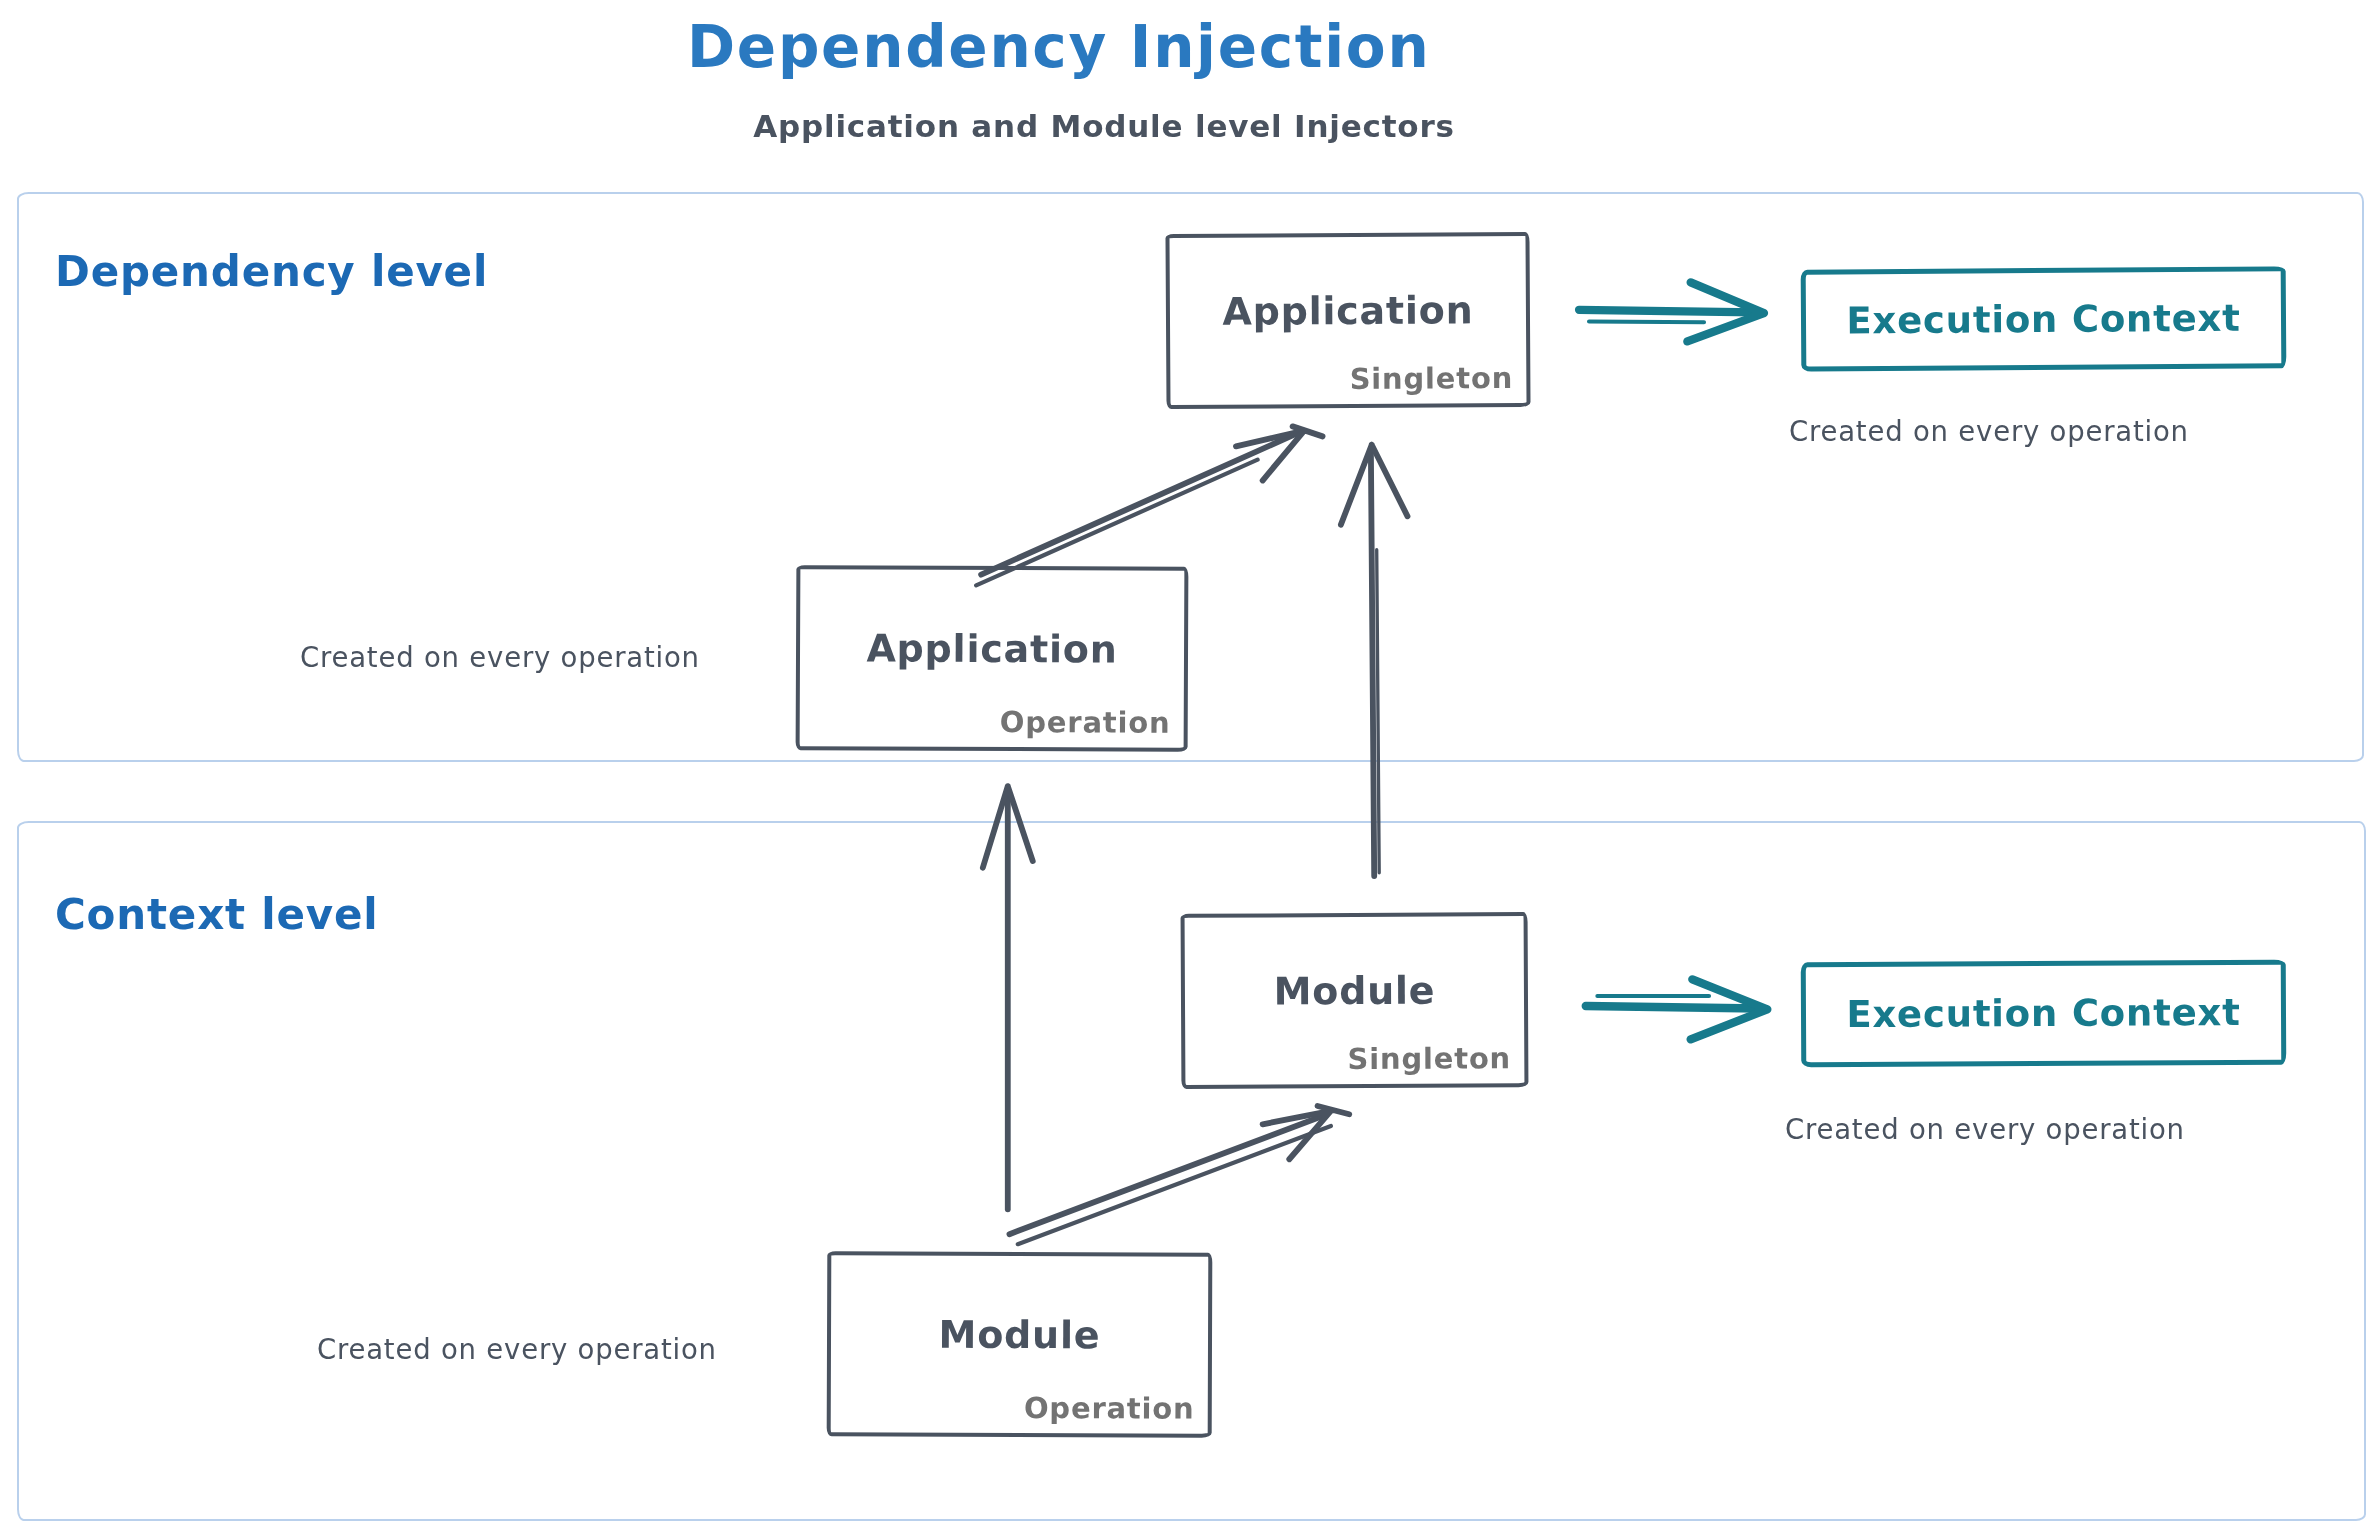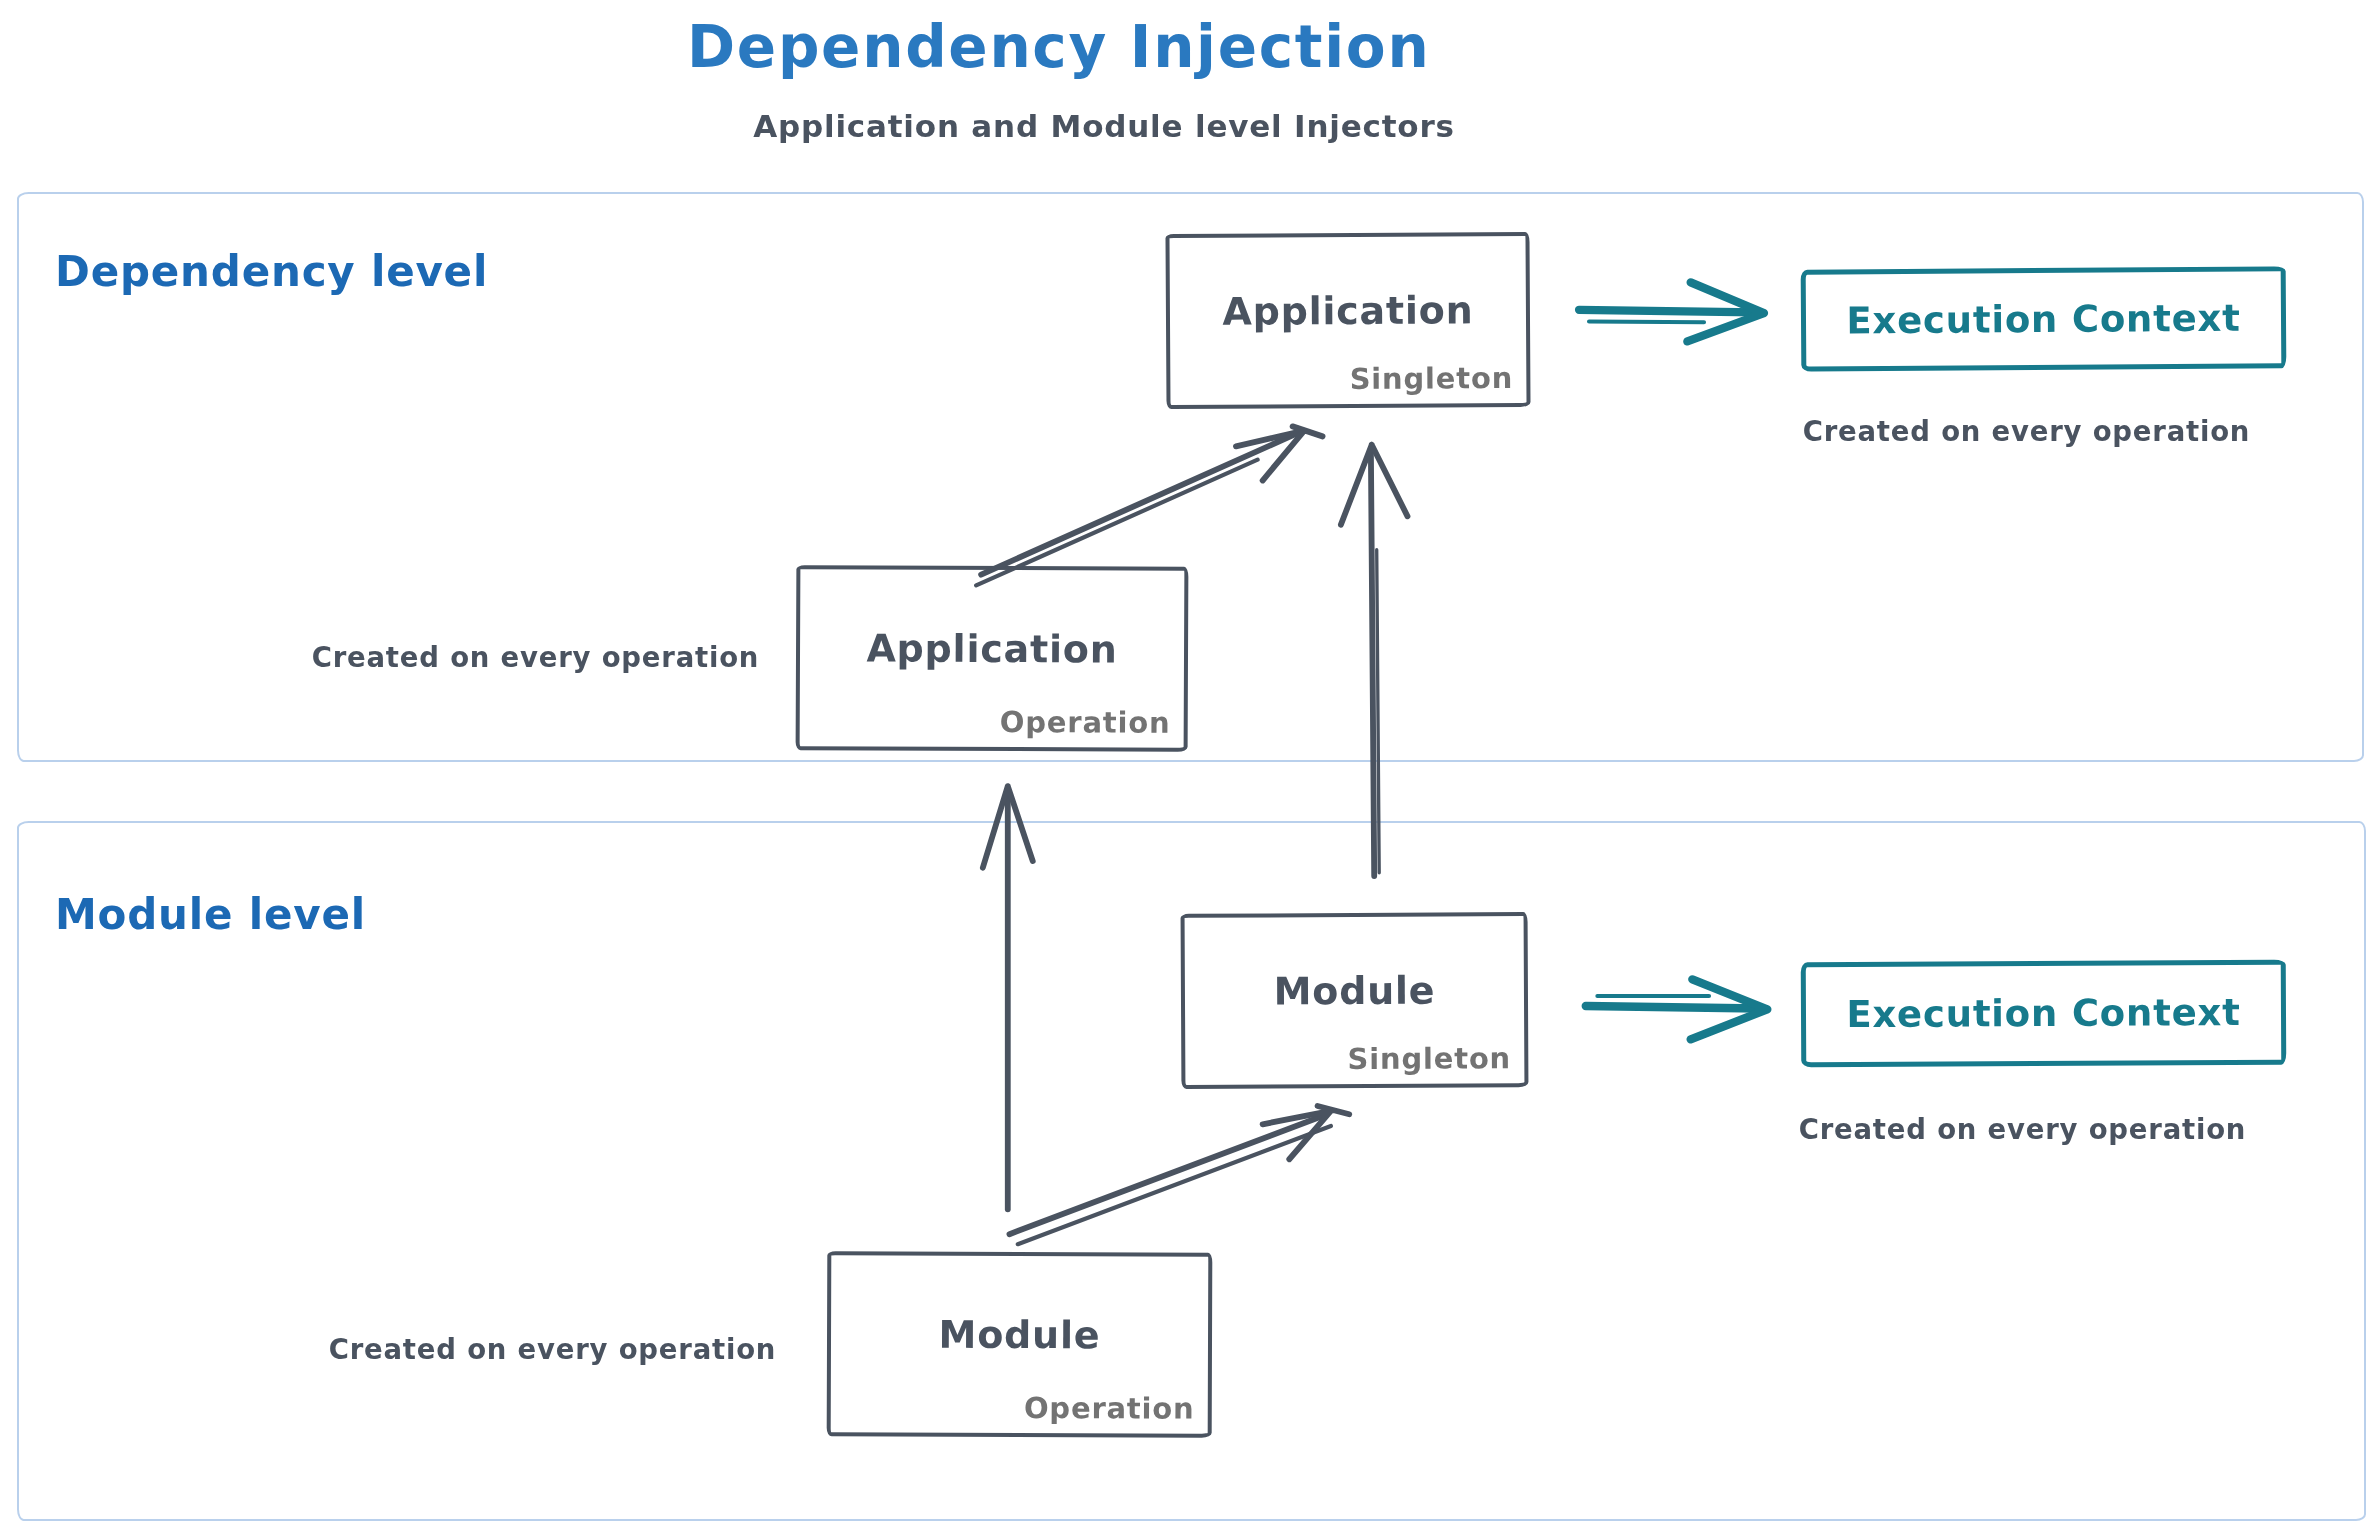--- a/index.html
+++ b/index.html
@@ -91,23 +91,22 @@
     display: flex; align-items: center; justify-content: center;
     font-size: 37px; font-weight: 600;
     color: #177a8c;
     letter-spacing: 0.8px;
   }
   #exec-app    { left: 1801px; top: 268px;  width: 485px; height: 102px; transform: rotate(-0.4deg); }
   #exec-module { left: 1801px; top: 961px; width: 485px; height: 105px; transform: rotate(-0.3deg); }
 
   
   .note {
-    font-size: 27.5px; font-weight: 700;
+    font-size: 27.5px; font-weight: 400;
     color: #4a5360;
-    text-align: center;
     letter-spacing: 0.8px;
     white-space: nowrap;
   }
   #note-app-exec     { left: 1789px; top: 415px;  width: 475px; }
   #note-app-op       { left: 300px;  top: 641px;  width: 471px; }
   #note-module-exec  { left: 1785px; top: 1113px; width: 475px; }
   #note-module-op    { left: 317px;  top: 1333px; width: 471px; }
 
   
   #arrow-layer {
@@ -123,21 +122,21 @@
 
 <div id="canvas">
 
   <div class="abs diagram-title">Dependency Injection</div>
   <div class="abs diagram-subtitle">Application and Module level Injectors</div>
 
   <div class="abs level-frame" id="frame-application"></div>
   <div class="abs level-frame" id="frame-module"></div>
 
   <div class="abs level-label" id="label-application-level">Dependency level</div>
-  <div class="abs level-label" id="label-module-level">Module level</div>
+  <div class="abs level-label" id="label-module-level">Context level</div>
 
   <div class="abs inj-box" id="box-app-singleton">
     <div class="inj-title">Application</div>
     <div class="inj-scope">Singleton</div>
   </div>
   <div class="abs inj-box" id="box-app-operation">
     <div class="inj-title">Application</div>
     <div class="inj-scope">Operation</div>
   </div>
   <div class="abs exec-box" id="exec-app">

